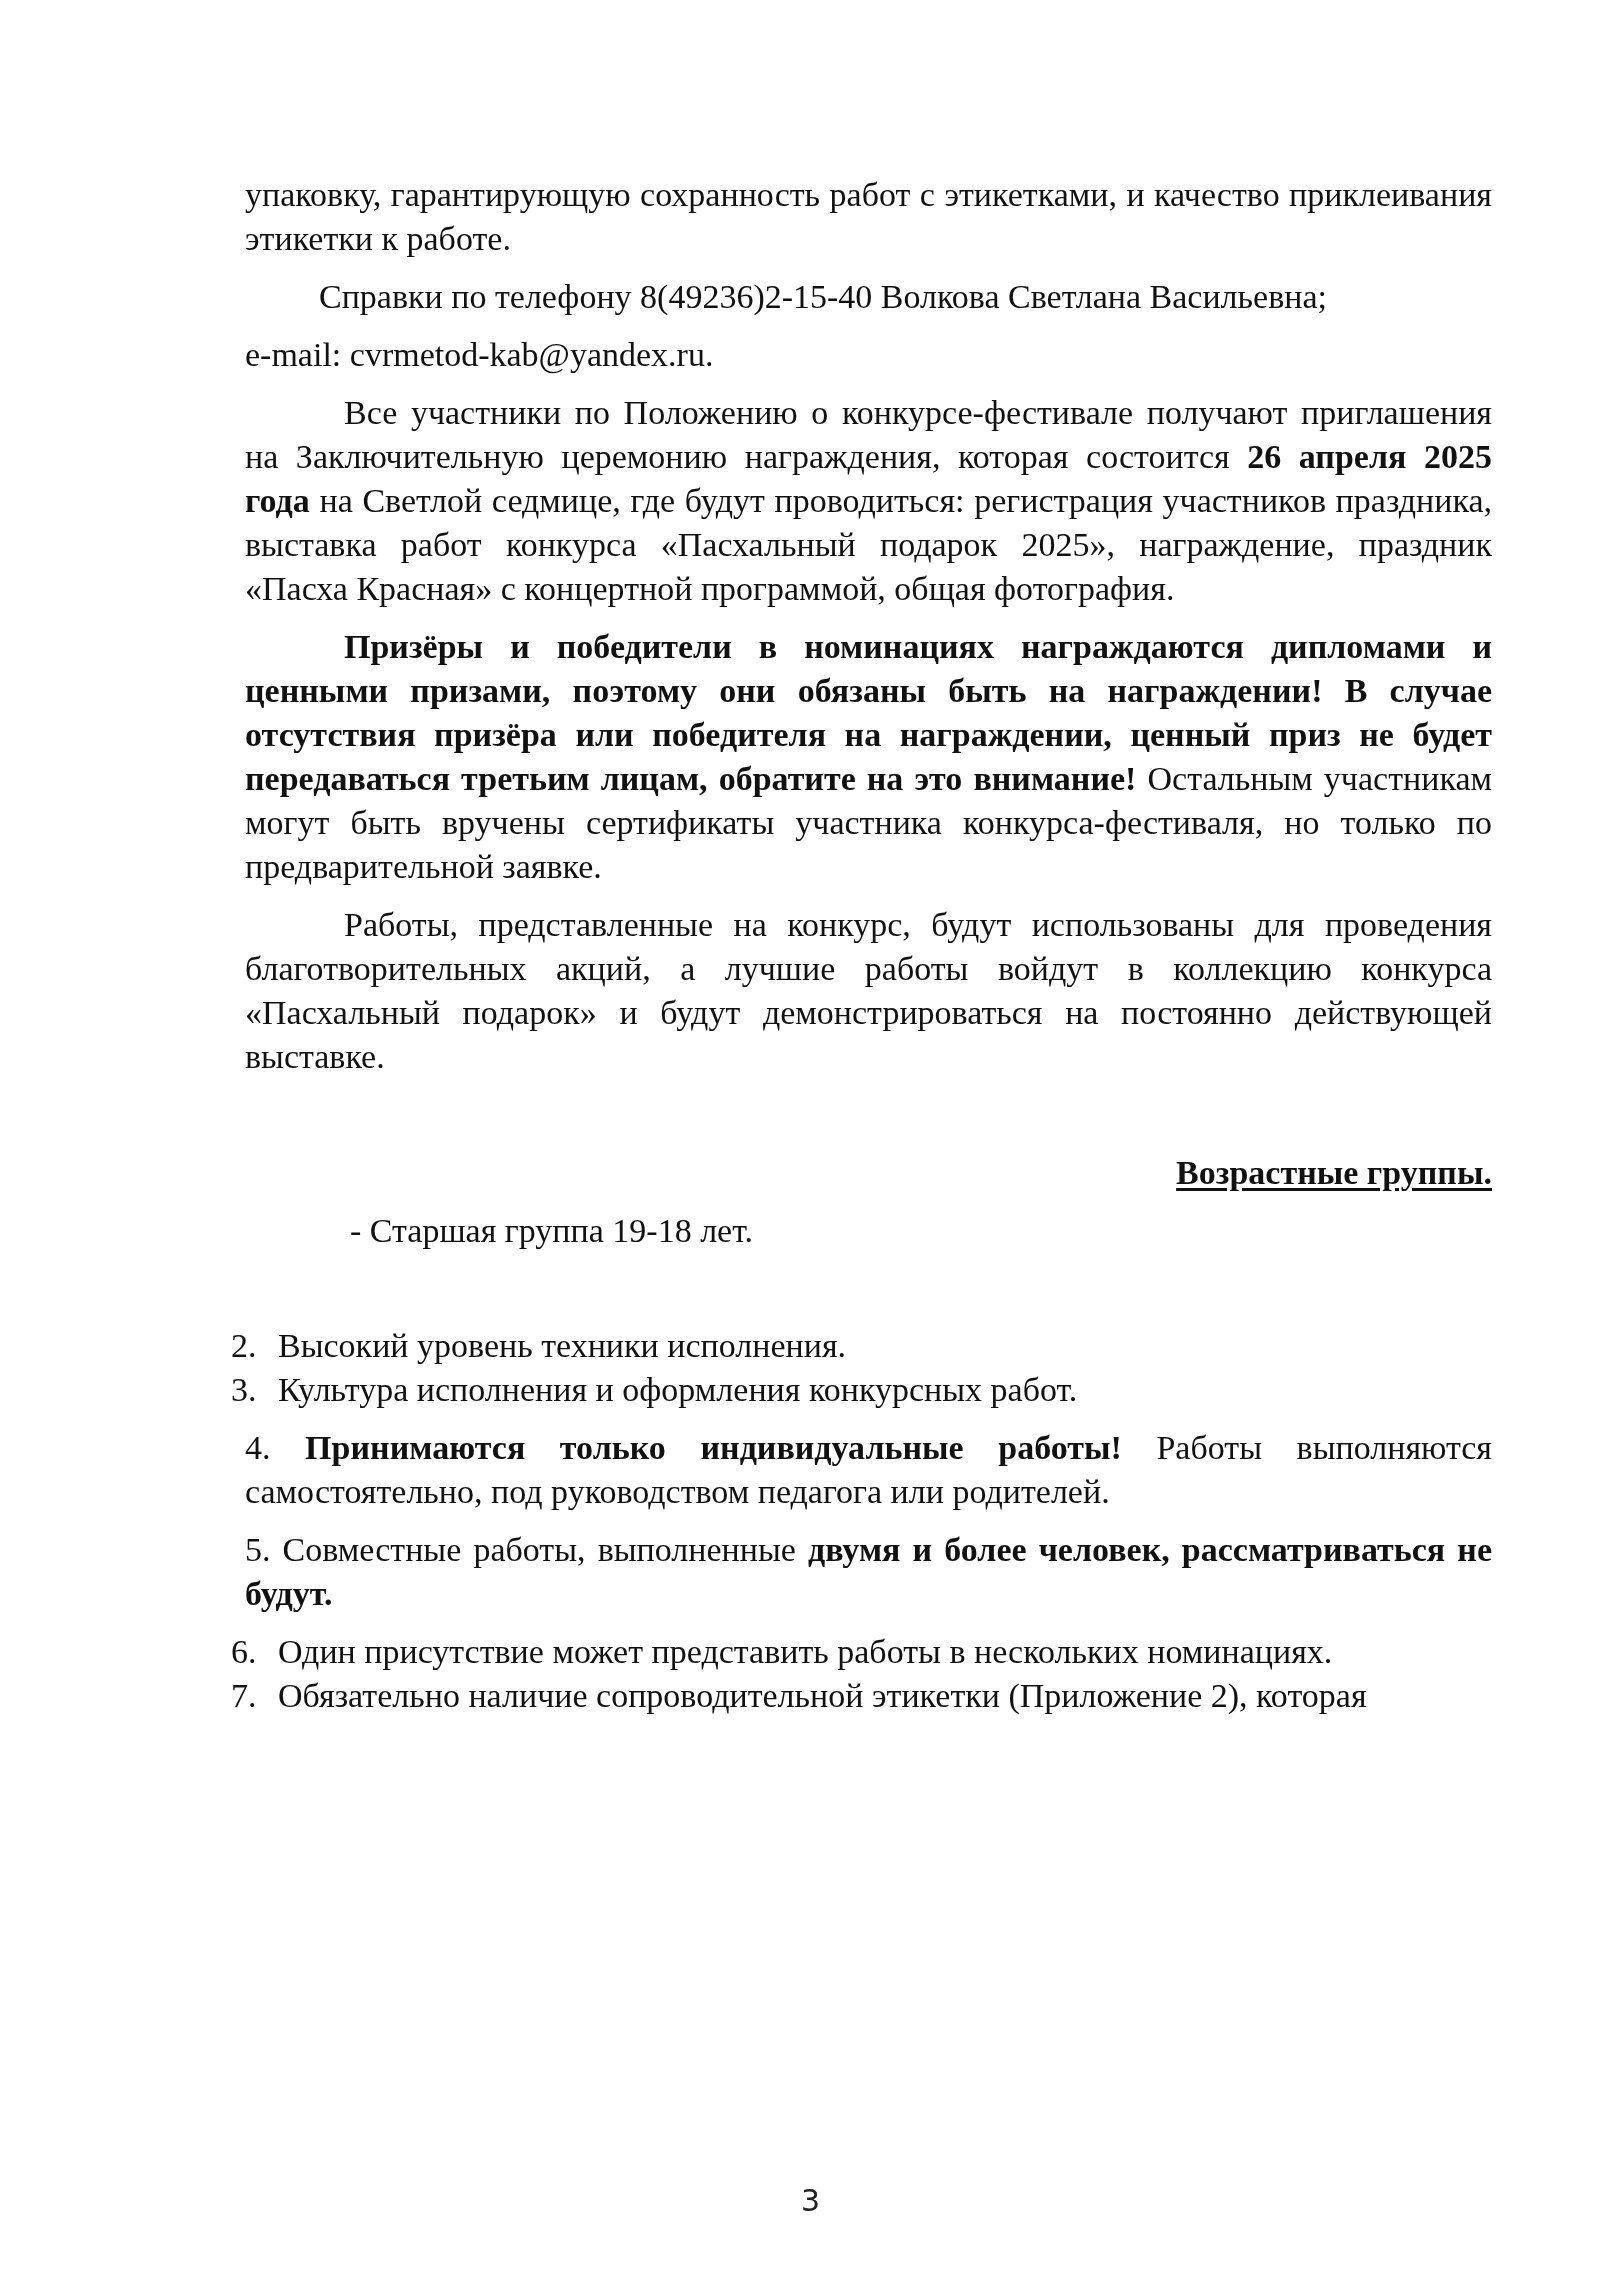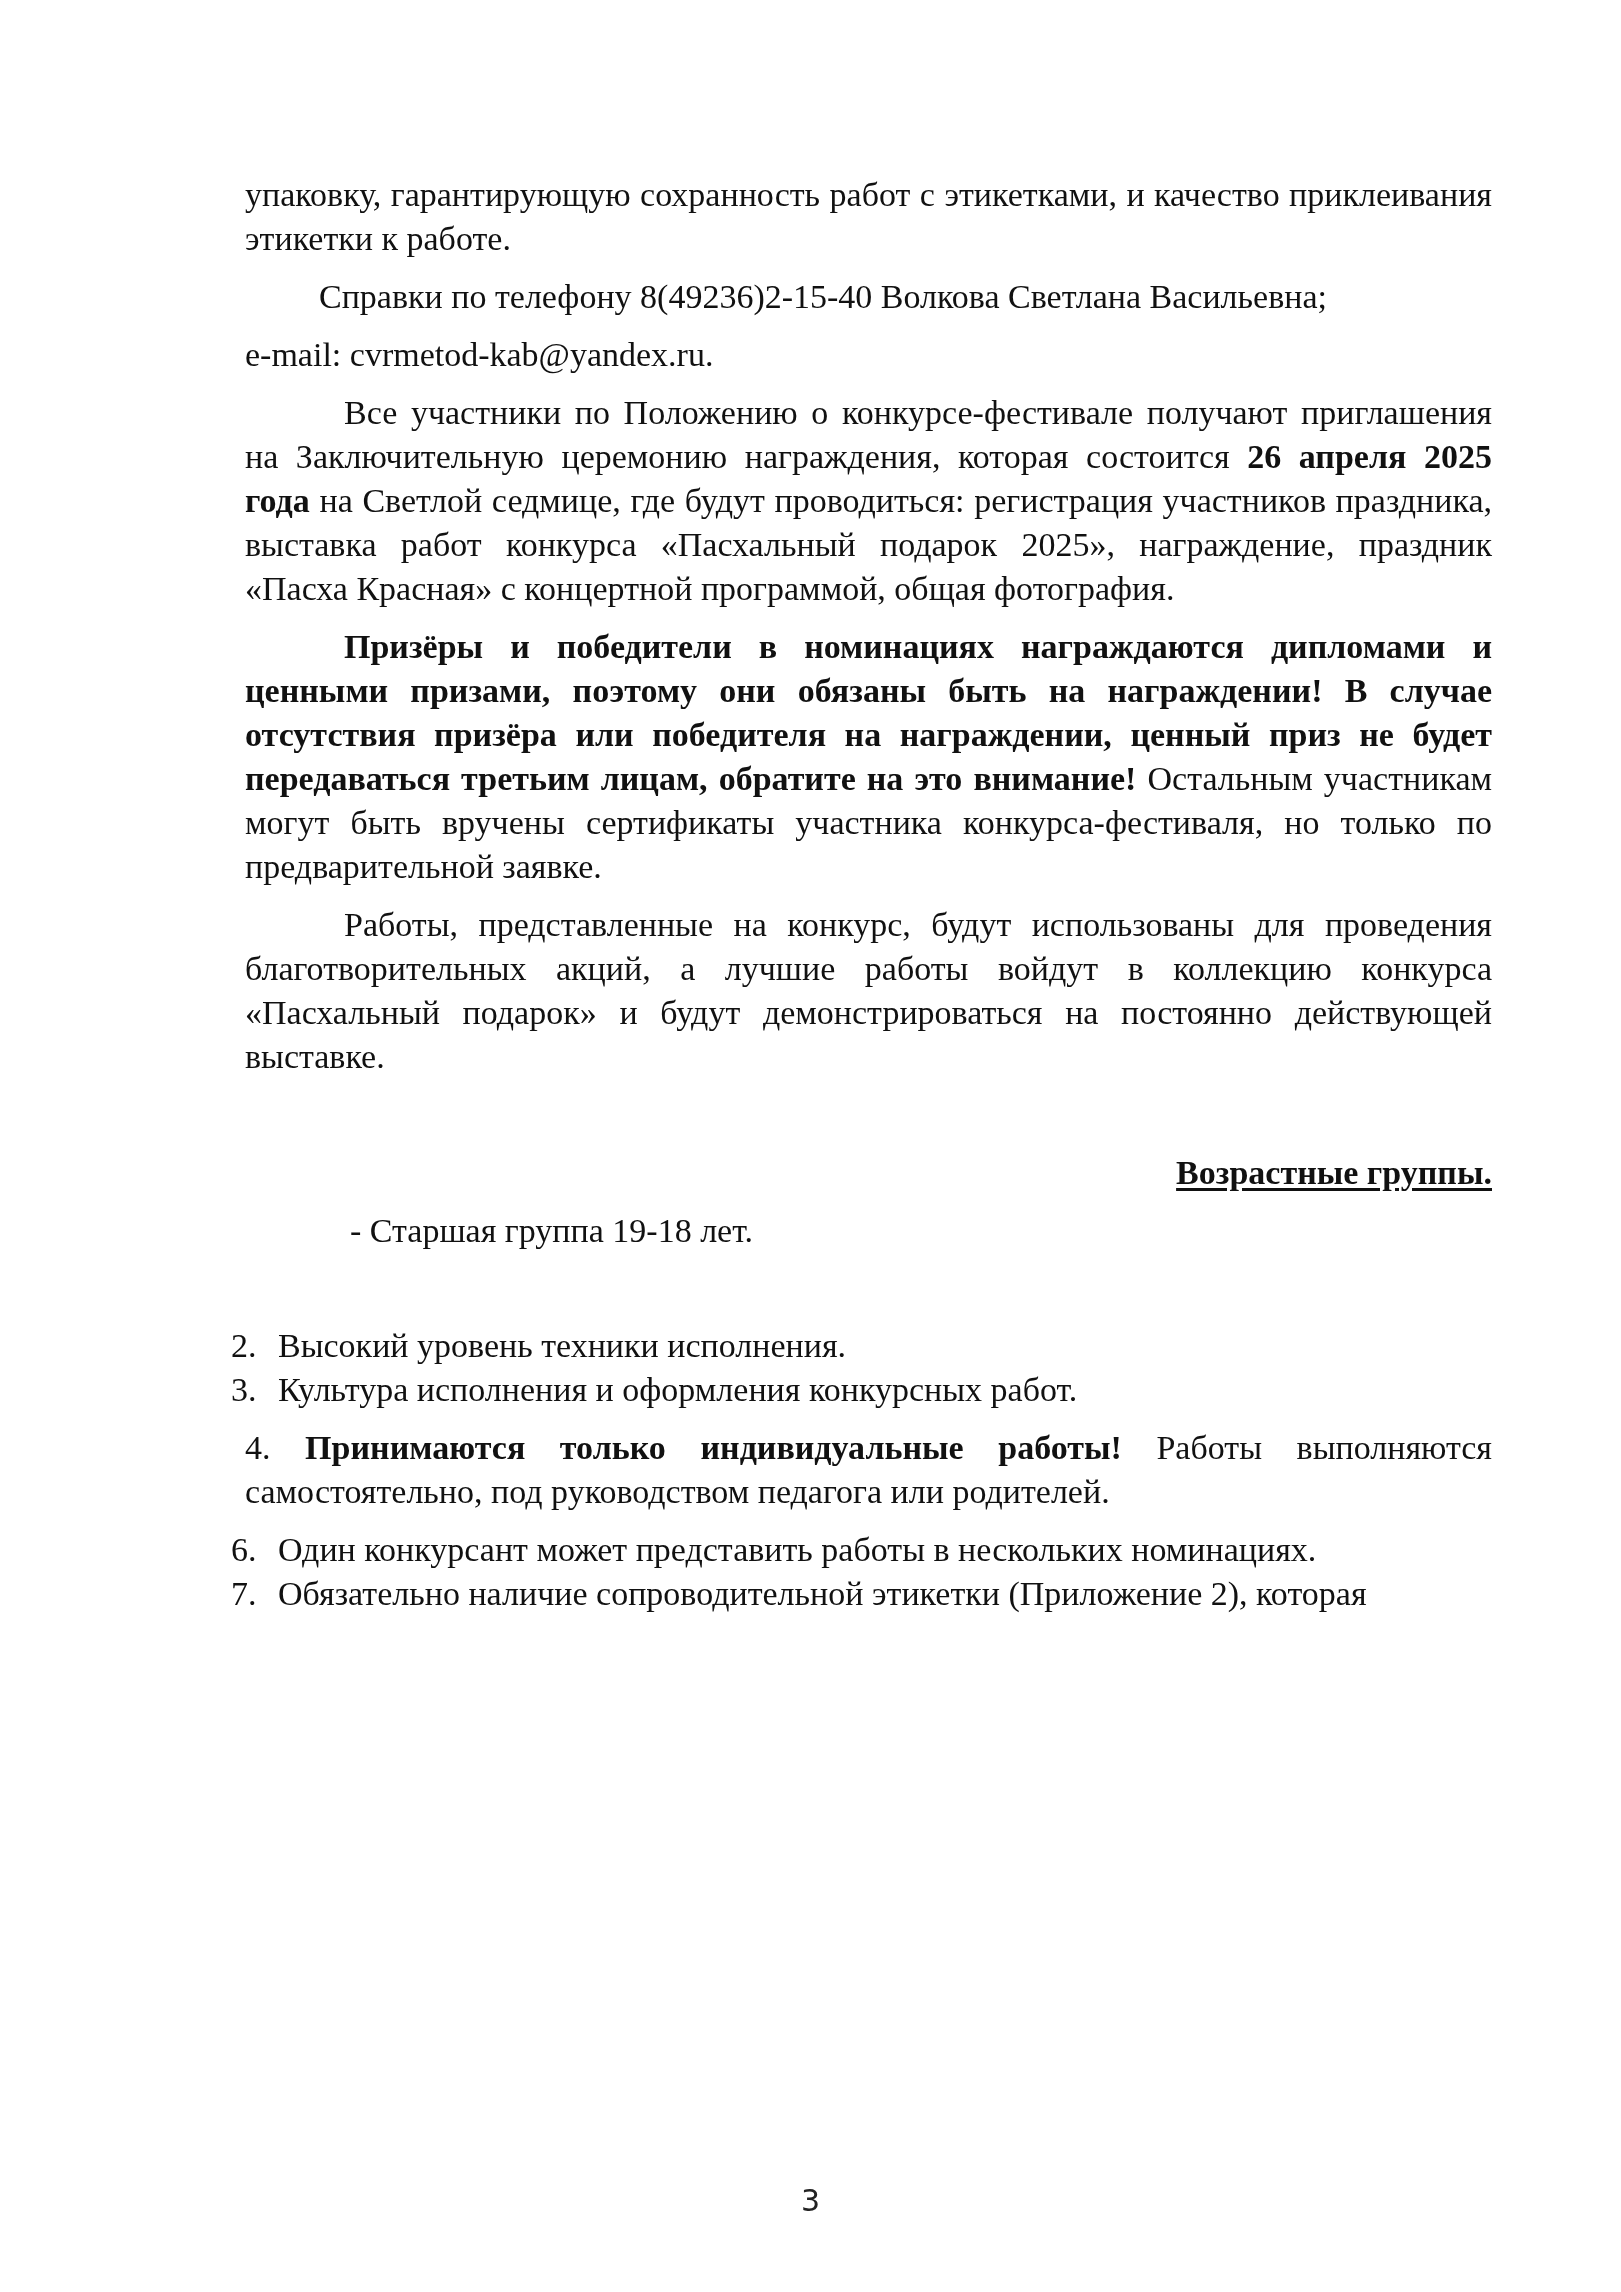--- a/index.html
+++ b/index.html
@@ -75,24 +75,25 @@
     <span class="body">Высокий уровень техники исполнения.</span>
   </div>
 
   <div class="req">
     <span class="num">3.</span>
     <span class="body">Культура исполнения и оформления конкурсных работ.</span>
   </div>
 
   <p class="req-wrap"><span>4.</span> <b>Принимаются только индивидуальные работы!</b><span> Работы выполняются самостоятельно, под руководством педагога или родителей.</span></p>
 
+  <p class="req-wrap"><span>5.</span> <span>Совместные работы, выполненные </span><b>двумя и более человек, рассматриваться не будут.</b></p>
 
   <div class="req">
     <span class="num">6.</span>
-    <span class="body">Один конкурсант может представить работы в нескольких номинациях.</span>
+    <span class="body">Один присутствие может представить работы в нескольких номинациях.</span>
   </div>
 
   <div class="req">
     <span class="num">7.</span>
     <span class="body">Обязательно наличие сопроводительной этикетки (Приложение 2), которая</span>
   </div>
 
 </div>
 
 <div class="page-number">3</div>

